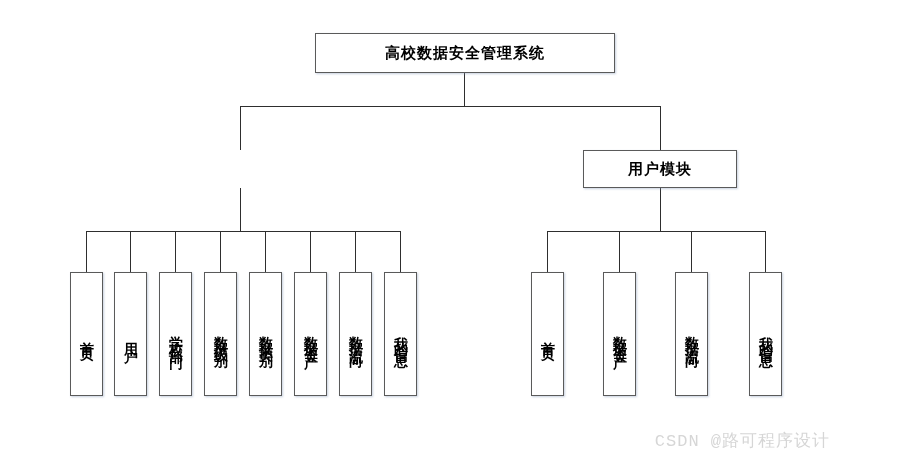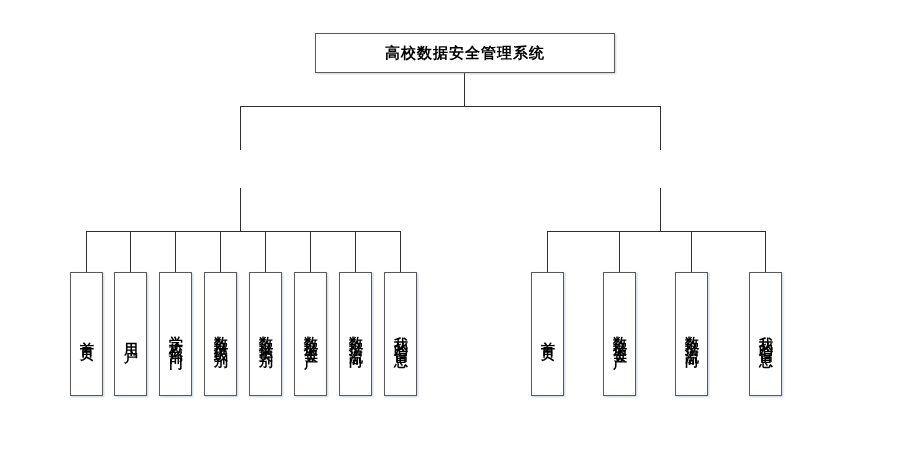--- a/index.html
+++ b/index.html
@@ -96,20 +96,23 @@
   <div class="line vline" style="left:547px; top:231px; height:41px;"></div>
   <div class="line vline" style="left:619px; top:231px; height:41px;"></div>
   <div class="line vline" style="left:691px; top:231px; height:41px;"></div>
   <div class="line vline" style="left:765px; top:231px; height:41px;"></div>
 
   <div class="box hbox root-box">
     <span>高校数据安全管理系统</span>
   </div>
 
 
+  <div class="box hbox user-box">
+    <span>用户模块</span>
+  </div>
 
   <div class="box leaf al1">
     <span class="vtext">首页</span>
   </div>
   <div class="box leaf al2">
     <span class="vtext">用户</span>
   </div>
   <div class="box leaf al3">
     <span class="vtext">学校部门</span>
   </div>
@@ -135,14 +138,15 @@
   <div class="box leaf ul2">
     <span class="vtext">数据资产</span>
   </div>
   <div class="box leaf ul3">
     <span class="vtext">数据流向</span>
   </div>
   <div class="box leaf ul4">
     <span class="vtext">我的信息</span>
   </div>
 
+  <div class="watermark">CSDN @路可程序设计</div>
 
 </div>
 
 </body></html>

